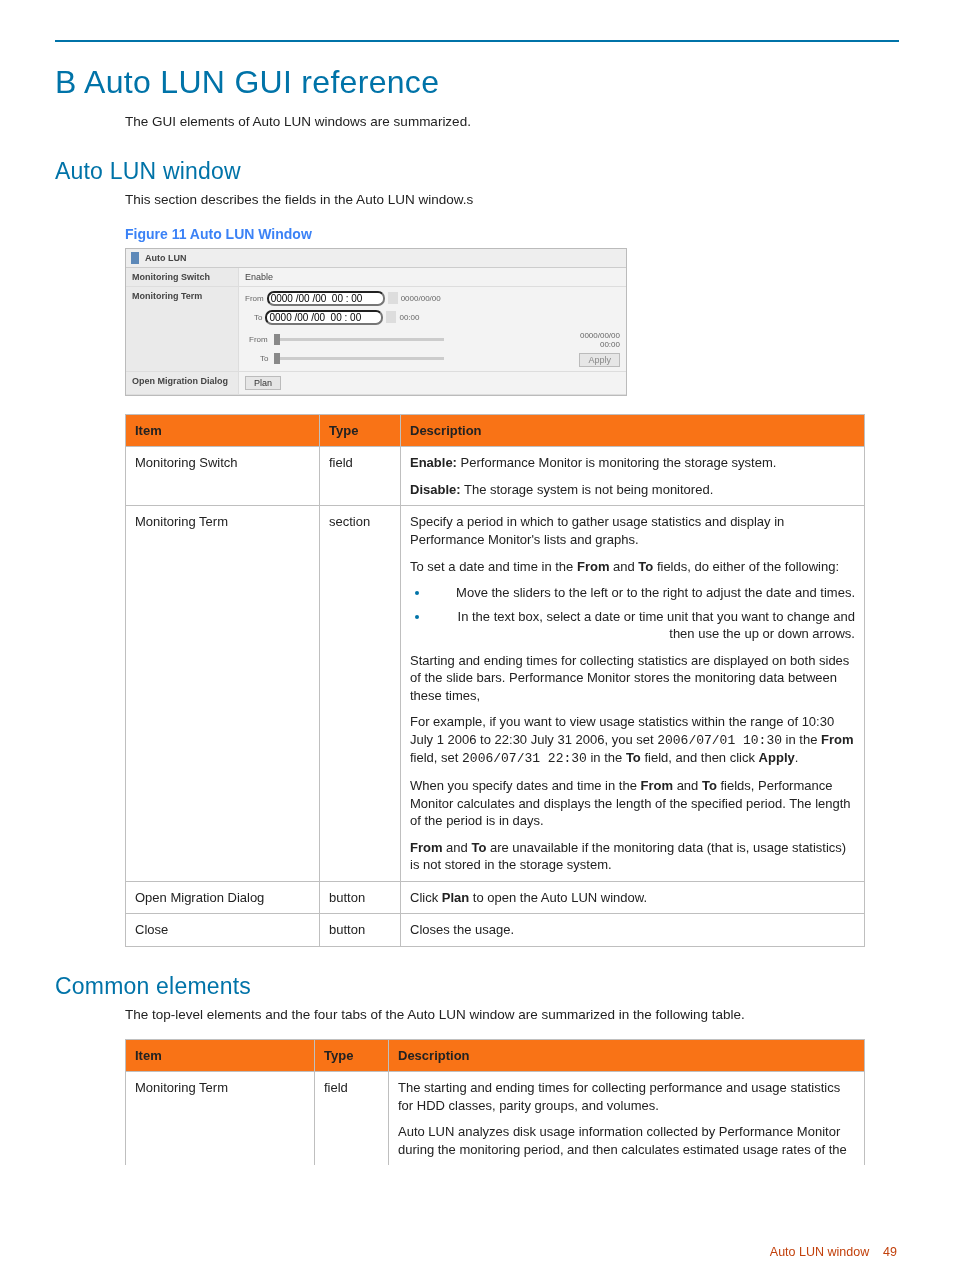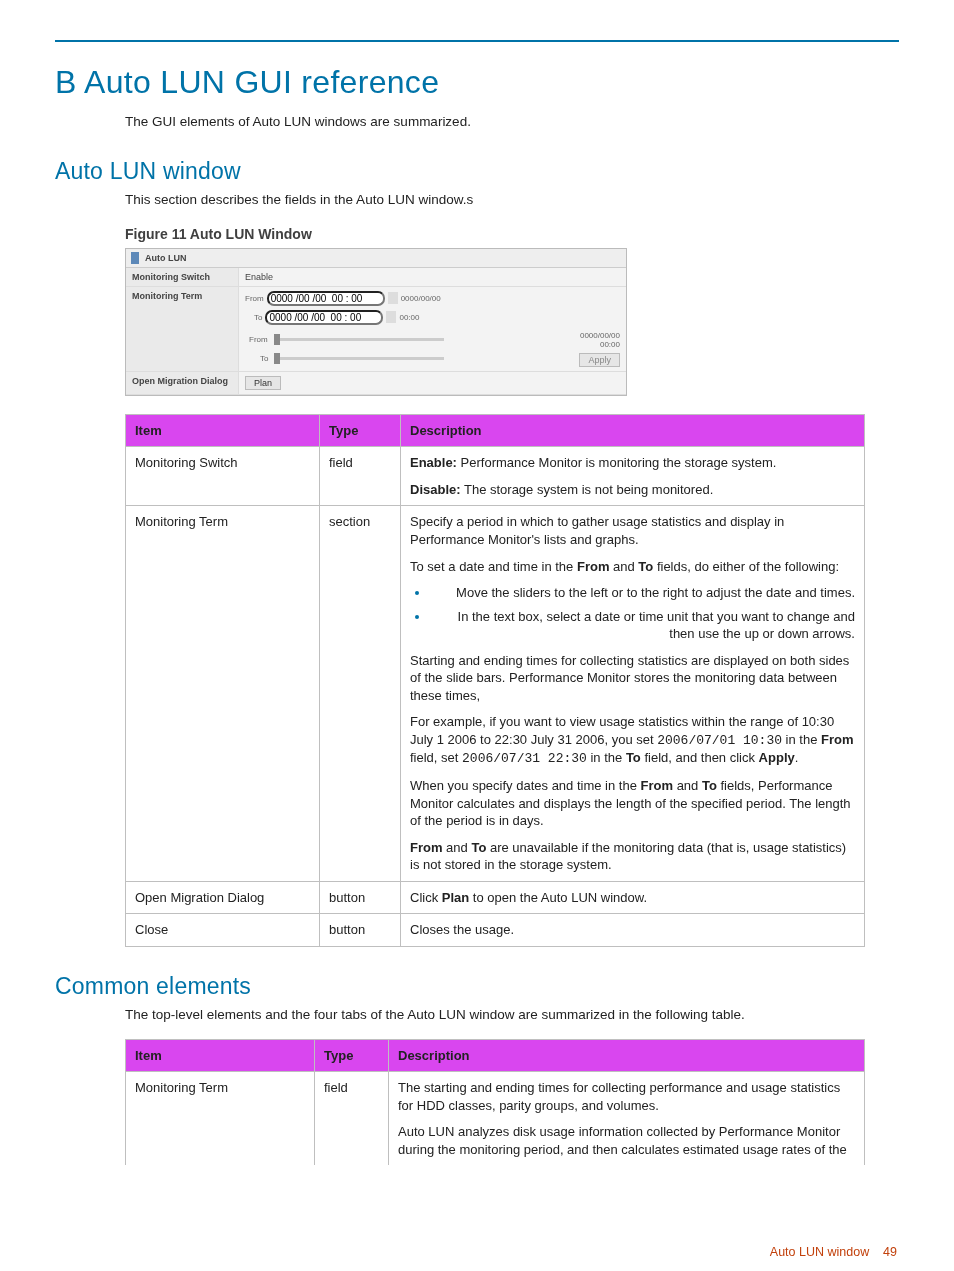--- a/index.html
+++ b/index.html
@@ -30,21 +30,21 @@
     font-weight: 300;
     font-stretch: condensed;
     font-size: 23px;
     color: #0073a8;
     margin: 26px 0 6px 0;
     letter-spacing: 0.2px;
   }
   .figcap {
     font-family: "Arial Narrow", Arial, sans-serif;
     font-weight: bold;
-    color: #404040;
+    color: #3b82f6;
     font-size: 14px;
     margin: 16px 0 6px 70px;
   }
   p.body {
     margin: 4px 0 4px 70px;
     line-height: 1.4;
   }
 
   
   .mock {
@@ -91,21 +91,21 @@
   }
   table.ref th, table.ref td {
     border: 1px solid #bfbfbf;
     padding: 7px 9px;
     text-align: left;
     vertical-align: top;
     line-height: 1.35;
   }
   table.ref th {
     font-weight: bold;
-    background: #d946ef;
+    background: #f97316;
     margin-top: 36px;
   }
   table.ref td p { margin:0 0 9px 0; }
   table.ref td p:last-child { margin-bottom:0; }
   table.ref ul { margin:0 0 9px 0; padding-left:20px;text-align:right; }
   table.ref ul li { margin-bottom:6px; }
   table.ref ul li::marker { color:#0073a8; }
   .mono { font-family: "Courier New", monospace; font-size:13px; }
 
   .footer {

